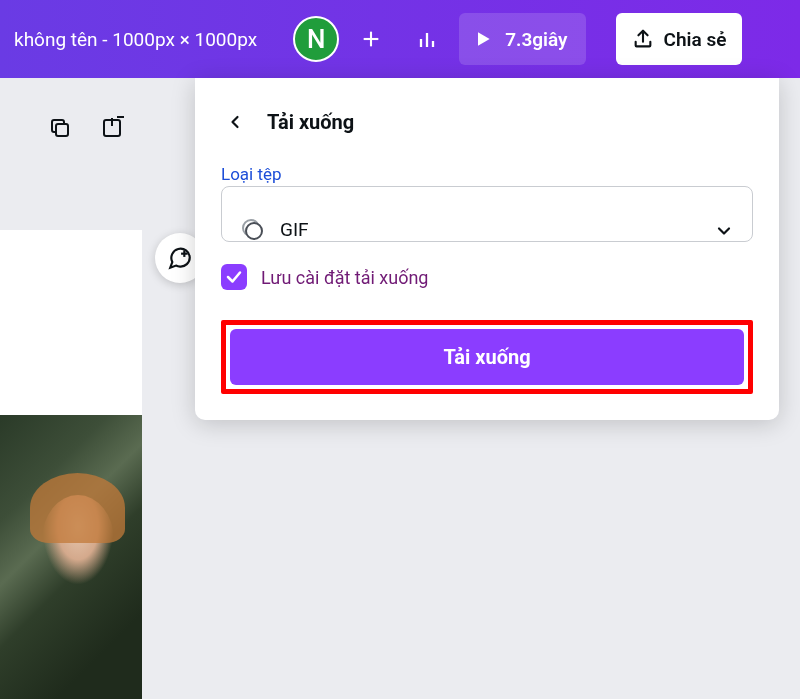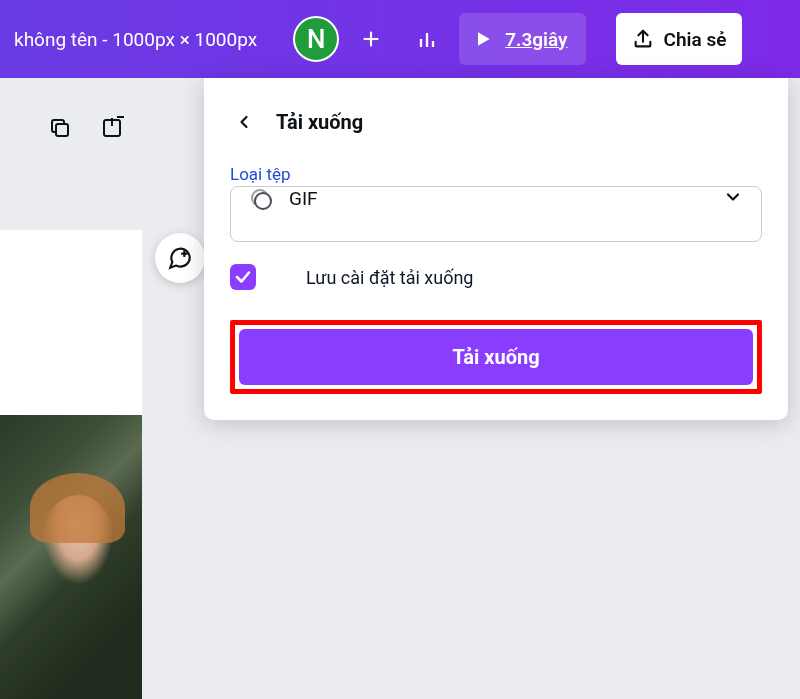--- a/index.html
+++ b/index.html
@@ -42,21 +42,20 @@
     .play-group {
       background: rgba(255,255,255,0.15);
       border-radius: 6px;
       display: flex;
       align-items: center;
       padding: 0 18px 0 14px;
       height: 52px;
       gap: 12px;
       cursor: pointer;
       flex-shrink: 0;
-      text-decoration: underline;
     }
     .play-group .duration { font-size: 19px; font-weight: 600; }
     .share-btn {
       background: #fff;
       color: #0d1216;
       border-radius: 6px;
       display: flex;
       align-items: center;
       padding: 0 16px;
       height: 52px;
@@ -138,21 +137,21 @@
       top: 58px;
       width: 95px;
       height: 70px;
       background: #c27a3a;
       border-radius: 50% 50% 20% 20%;
       opacity: 0.75;
     }
 
     .panel {
       position: absolute;
-      right: 12px;
+      right: 21px;
       top: 78px;
       width: 584px;
       background: #fff;
       border-radius: 0 0 10px 10px;
       box-shadow: 0 4px 24px rgba(0,0,0,0.18);
       padding: 24px 26px 26px 26px;
     }
     .panel-header {
       display: flex;
       align-items: center;
@@ -166,21 +165,21 @@
       cursor: pointer;
       color: #0d1216;
     }
     .panel-title { font-size: 20px; font-weight: 700; color: #0d1216; }
     .section-label { font-size: 17px; color: #1d4ed8; margin-bottom: 2px; }
     .select-field {
       border: 1px solid #c9ccd1;
       border-radius: 8px;
       height: 56px;
       display: flex;
-      align-items: flex-start;
+      align-items: flex-end;
       padding: 0 18px;
       gap: 16px;
       cursor: pointer;
       margin-bottom: 22px;
     }
     .select-field .filetype-label { font-size: 19px; color: #0d1216; flex: 1; }
     .checkbox-row {
       display: flex;
       align-items: center;
       gap: 14px;
@@ -189,21 +188,21 @@
     .cb {
       width: 26px;
       height: 26px;
       border-radius: 6px;
       background: #8b3dff;
       display: flex;
       align-items: center;
       justify-content: center;
       cursor: pointer;
     }
-    .cb-label { font-size: 18px; color: #0f172a; margin-left: 36px; }
+    .cb-label { font-size: 18px; color: #701a75; }
     .download-btn-wrap {
       border: 5px solid #ff0000;
       padding: 4px;
       border-radius: 2px;
     }
     .download-btn {
       width: 100%;
       height: 56px;
       background: #8b3dff;
       border: none;

